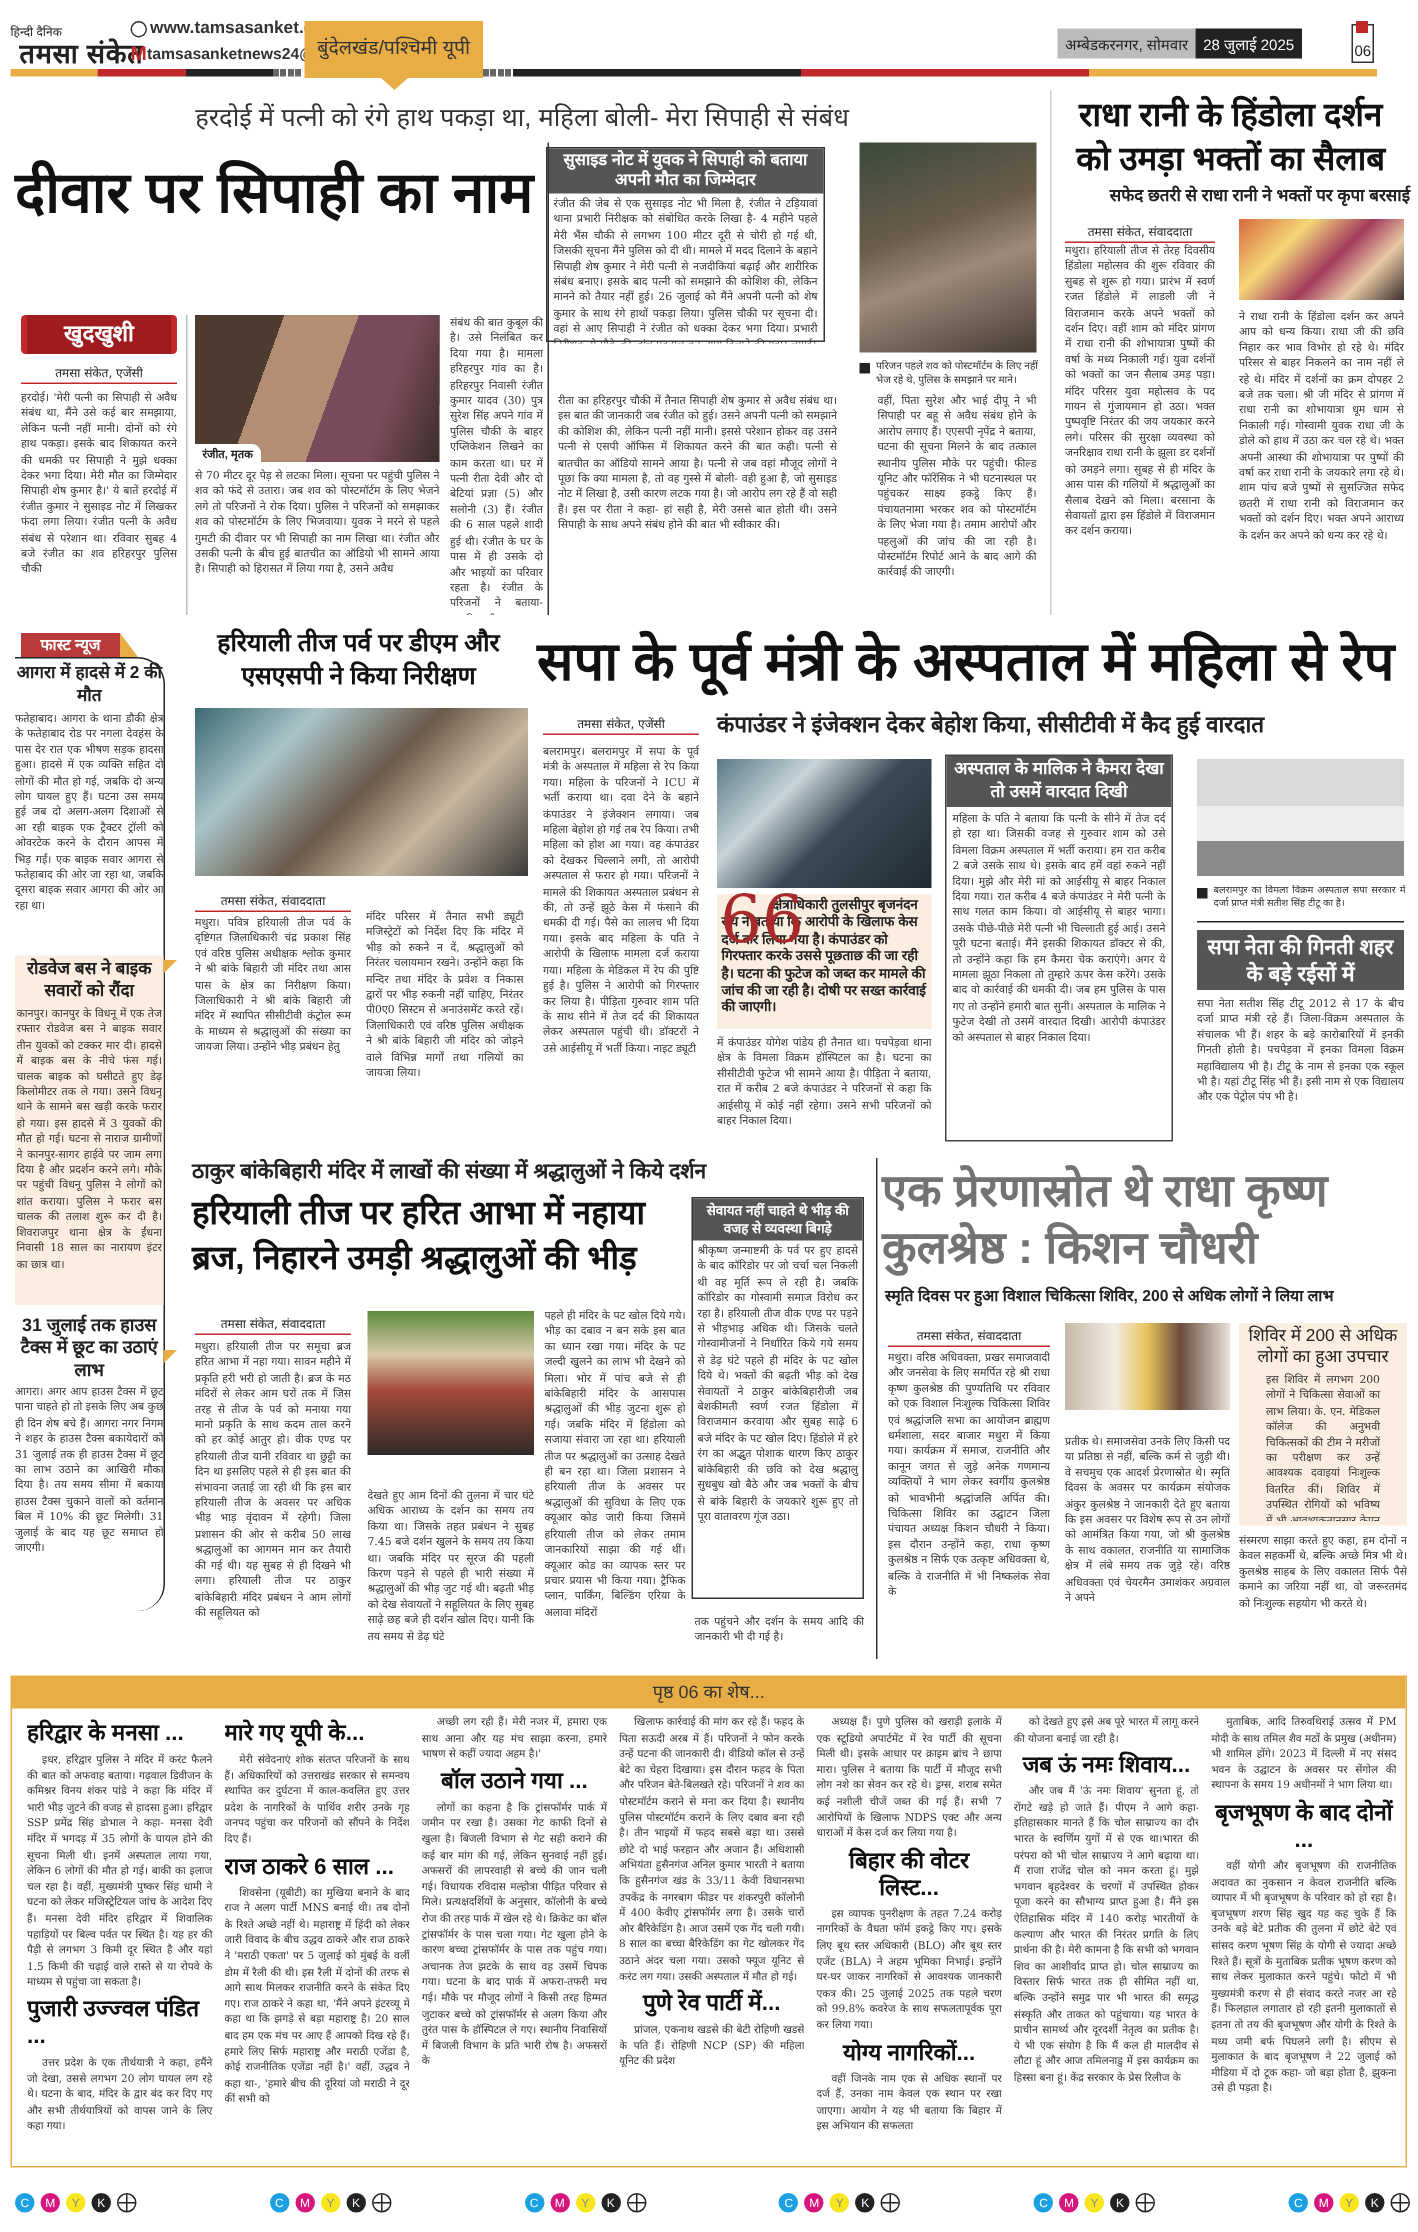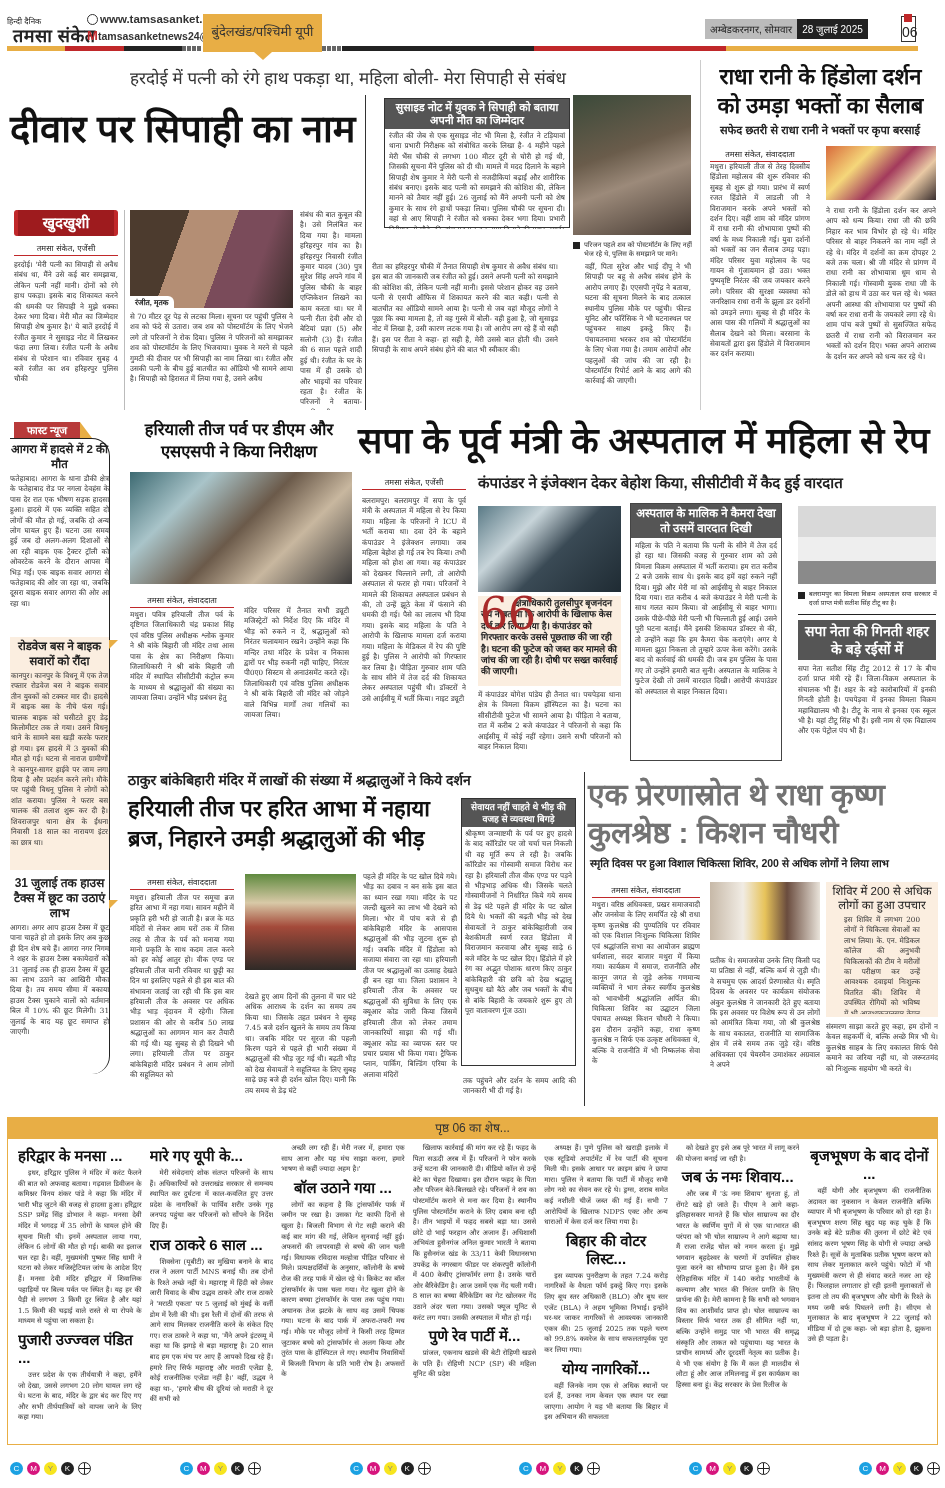--- a/index.html
+++ b/index.html
@@ -32,21 +32,21 @@
     <div class="hd-sans" style="text-align:center;font-size:13px;line-height:36px;color:#333;">बुंदेलखंड/पश्चिमी यूपी</div>
   </div>
   <div class="abs" style="left:254px;top:52px;width:0;height:0;border-left:9px solid transparent;border-right:9px solid transparent;border-top:8px solid #e8ae45;"></div>
 
   <div class="abs" style="left:705px;top:19px;display:flex;">
     <div class="hd-sans" style="background:#bbb;color:#222;font-size:10px;padding:3px 5px;">अम्बेडकरनगर, सोमवार</div>
     <div class="hd-sans" style="background:#222;color:#fff;font-size:10px;padding:3px 5px;">28 जुलाई 2025</div>
   </div>
   <div class="abs" style="left:901px;top:16px;width:15px;height:26px;border:1.5px solid #333;">
     <span class="abs" style="left:2px;top:-3px;width:8px;height:8px;background:#c0282a;"></span>
-    <div class="hd-sans" style="position:absolute;bottom:1px;left:0;width:100%;text-align:center;font-size:14px;">06</div>
+    <div class="hd-sans" style="position:absolute;bottom:1px;left:0;width:100%;text-align:center;font-size:10px;">06</div>
   </div>
 
   <div class="abs strip" style="left:7px;top:46px;width:195px;">
     <div style="flex:1;background:#e8ae45"></div>
       <div style="flex:1;background:#c0282a"></div>
       <div style="flex:1;background:#222"></div>
       <div style="width:20px;background:repeating-linear-gradient(90deg,#666 0 4px,#fff 4px 5px)"></div>
   </div>
   <div class="abs strip" style="left:328px;top:46px;width:180px;"></div>
   <div class="abs strip" style="left:322px;top:46px;width:596px;">
@@ -68,32 +68,32 @@
 <div class="abs byline" style="left:14px;top:242px;width:104px;">तमसा संकेत, एजेंसी</div>
 <div class="abs txt" style="left:14px;top:260px;width:104px;height:150px;">हरदोई। 'मेरी पत्नी का सिपाही से अवैध संबंध था, मैंने उसे कई बार समझाया, लेकिन पत्नी नहीं मानी। दोनों को रंगे हाथ पकड़ा। इसके बाद शिकायत करने की धमकी पर सिपाही ने मुझे धक्का देकर भगा दिया। मेरी मौत का जिम्मेदार सिपाही शेष कुमार है।' ये बातें हरदोई में रंजीत कुमार ने सुसाइड नोट में लिखकर फंदा लगा लिया। रंजीत पत्नी के अवैध संबंध से परेशान था। रविवार सुबह 4 बजे रंजीत का शव हरिहरपुर पुलिस चौकी</div>
 
 <div class="abs photo" style="left:130px;top:210px;width:163px;height:60px;"></div>
 <div class="abs photo" style="left:130px;top:210px;width:163px;height:98px;background:linear-gradient(110deg,#4c3b2e 0 30%,#b48e74 30% 55%,#7a4b5a 55% 75%,#3b2d2a);">
   <div class="abs hd-sans" style="left:0;bottom:0;background:#fff;font-size:7.5px;font-weight:bold;padding:1px 5px;border-top-right-radius:6px;">रंजीत, मृतक</div>
 </div>
 <div class="abs txt" style="left:130px;top:312px;width:163px;height:98px;">से 70 मीटर दूर पेड़ से लटका मिला। सूचना पर पहुंची पुलिस ने शव को फंदे से उतारा। जब शव को पोस्टमॉर्टम के लिए भेजने लगे तो परिजनों ने रोक दिया। पुलिस ने परिजनों को समझाकर शव को पोस्टमॉर्टम के लिए भिजवाया। युवक ने मरने से पहले गुमटी की दीवार पर भी सिपाही का नाम लिखा था। रंजीत और उसकी पत्नी के बीच हुई बातचीत का ऑडियो भी सामने आया है। सिपाही को हिरासत में लिया गया है, उसने अवैध</div>
 <div class="abs txt" style="left:300px;top:210px;width:62px;height:200px;">संबंध की बात कुबूल की है। उसे निलंबित कर दिया गया है। मामला हरिहरपुर गांव का है। हरिहरपुर निवासी रंजीत कुमार यादव (30) पुत्र सुरेश सिंह अपने गांव में पुलिस चौकी के बाहर एप्लिकेशन लिखने का काम करता था। घर में पत्नी रीता देवी और दो बेटियां प्रज्ञा (5) और सलोनी (3) हैं। रंजीत की 6 साल पहले शादी हुई थी। रंजीत के घर के पास में ही उसके दो और भाइयों का परिवार रहता है। रंजीत के परिजनों ने बताया- उसकी पत्नी</div>
 
-<div class="abs" style="left:384px;top:98px;width:186px;height:130px;border:1px solid #333;">
+<div class="abs" style="left:364px;top:98px;width:186px;height:130px;border:1px solid #333;">
   <div class="boxhead" style="font-size:11px;line-height:13px;padding:2px 4px;">सुसाइड नोट में युवक ने सिपाही को बताया अपनी मौत का जिम्मेदार</div>
   <div class="txt" style="padding:2px 4px;height:100px;">रंजीत की जेब से एक सुसाइड नोट भी मिला है, रंजीत ने टड़ियावां थाना प्रभारी निरीक्षक को संबोधित करके लिखा है- 4 महीने पहले मेरी भैंस चौकी से लगभग 100 मीटर दूरी से चोरी हो गई थी, जिसकी सूचना मैंने पुलिस को दी थी। मामले में मदद दिलाने के बहाने सिपाही शेष कुमार ने मेरी पत्नी से नजदीकियां बढ़ाईं और शारीरिक संबंध बनाए। इसके बाद पत्नी को समझाने की कोशिश की, लेकिन मानने को तैयार नहीं हुई। 26 जुलाई को मैंने अपनी पत्नी को शेष कुमार के साथ रंगे हाथों पकड़ा लिया। पुलिस चौकी पर सूचना दी। वहां से आए सिपाही ने रंजीत को धक्का देकर भगा दिया। प्रभारी निरीक्षक से मौके की जांच पड़ताल कर न्याय दिलाने की गुहार लगाई।</div>
 </div>
 <div class="abs photo" style="left:573px;top:95px;width:118px;height:140px;background:linear-gradient(160deg,#3b4a3a,#6a5c4b 40%,#9c8a7a 60%,#483c34);"></div>
 <div class="abs" style="left:573px;top:242px;width:7px;height:7px;background:#222;"></div>
 <div class="abs txt" style="left:584px;top:240px;width:108px;height:22px;font-family:'Liberation Sans',sans-serif;font-size:6.8px;line-height:9px;">परिजन पहले शव को पोस्टमॉर्टम के लिए नहीं भेज रहे थे, पुलिस के समझाने पर माने।</div>
 <div class="abs txt" style="left:372px;top:262px;width:186px;height:146px;">रीता का हरिहरपुर चौकी में तैनात सिपाही शेष कुमार से अवैध संबंध था। इस बात की जानकारी जब रंजीत को हुई। उसने अपनी पत्नी को समझाने की कोशिश की, लेकिन पत्नी नहीं मानी। इससे परेशान होकर वह उसने पत्नी से एसपी ऑफिस में शिकायत करने की बात कही। पत्नी से बातचीत का ऑडियो सामने आया है। पत्नी से जब वहां मौजूद लोगों ने पूछा कि क्या मामला है, तो वह गुस्से में बोली- वही हुआ है, जो सुसाइड नोट में लिखा है, उसी कारण लटक गया है। जो आरोप लग रहे हैं वो सही हैं। इस पर रीता ने कहा- हां सही है, मेरी उससे बात होती थी। उसने सिपाही के साथ अपने संबंध होने की बात भी स्वीकार की।</div>
 <div class="abs txt" style="left:585px;top:262px;width:106px;height:146px;">वहीं, पिता सुरेश और भाई दीपू ने भी सिपाही पर बहू से अवैध संबंध होने के आरोप लगाए हैं। एएसपी नृपेंद्र ने बताया, घटना की सूचना मिलने के बाद तत्काल स्थानीय पुलिस मौके पर पहुंची। फील्ड यूनिट और फॉरेंसिक ने भी घटनास्थल पर पहुंचकर साक्ष्य इकट्ठे किए हैं। पंचायतनामा भरकर शव को पोस्टमॉर्टम के लिए भेजा गया है। तमाम आरोपों और पहलुओं की जांच की जा रही है। पोस्टमॉर्टम रिपोर्ट आने के बाद आगे की कार्रवाई की जाएगी।</div>
 
 <div class="abs hd-sans" style="left:708px;top:62px;width:225px;font-size:22px;font-weight:bold;line-height:29px;text-align:center;color:#111;">राधा रानी के हिंडोला दर्शन को उमड़ा भक्तों का सैलाब</div>
-<div class="abs hd-sans" style="left:700px;top:122px;width:240px;font-size:11.3px;font-weight:bold;text-align:center;color:#222;">सफेद छतरी से राधा रानी ने भक्तों पर कृपा बरसाई</div>
+<div class="abs hd-sans" style="left:700px;top:122px;width:240px;font-size:11.3px;font-weight:bold;text-align:right;color:#222;">सफेद छतरी से राधा रानी ने भक्तों पर कृपा बरसाई</div>
 <div class="abs byline" style="left:710px;top:148px;width:100px;">तमसा संकेत, संवाददाता</div>
 <div class="abs txt" style="left:710px;top:162px;width:100px;height:245px;">मथुरा। हरियाली तीज से तेरह दिवसीय हिंडोला महोत्सव की शुरू रविवार की सुबह से शुरू हो गया। प्रारंभ में स्वर्ण रजत हिंडोले में लाडली जी ने विराजमान करके अपने भक्तों को दर्शन दिए। वहीं शाम को मंदिर प्रांगण में राधा रानी की शोभायात्रा पुष्पों की वर्षा के मध्य निकाली गई। युवा दर्शनों को भक्तों का जन सैलाब उमड़ पड़ा। मंदिर परिसर युवा महोत्सव के पद गायन से गुंजायमान हो उठा। भक्त पुष्पवृष्टि निरंतर की जय जयकार करने लगे। परिसर की सुरक्षा व्यवस्था को जनरिक्षाव राधा रानी के झूला डर दर्शनों को उमड़ने लगा। सुबह से ही मंदिर के आस पास की गलियों में श्रद्धालुओं का सैलाब देखने को मिला। बरसाना के सेवायतों द्वारा इस हिंडोले में विराजमान कर दर्शन कराया।</div>
 <div class="abs photo" style="left:826px;top:146px;width:110px;height:54px;background:linear-gradient(135deg,#d86a3c,#f5d77a 30%,#a33a5c 55%,#e9c9a4 75%,#3a2f2f);"></div>
 <div class="abs txt" style="left:826px;top:206px;width:110px;height:200px;">ने राधा रानी के हिंडोला दर्शन कर अपने आप को धन्य किया। राधा जी की छवि निहार कर भाव विभोर हो रहे थे। मंदिर परिसर से बाहर निकलने का नाम नहीं ले रहे थे। मंदिर में दर्शनों का क्रम दोपहर 2 बजे तक चला। श्री जी मंदिर से प्रांगण में राधा रानी का शोभायात्रा धूम धाम से निकाली गई। गोस्वामी युवक राधा जी के डोले को हाथ में उठा कर चल रहे थे। भक्त अपनी आस्था की शोभायात्रा पर पुष्पों की वर्षा कर राधा रानी के जयकारे लगा रहे थे। शाम पांच बजे पुष्पों से सुसज्जित सफेद छतरी में राधा रानी को विराजमान कर भक्तों को दर्शन दिए। भक्त अपने आराध्य के दर्शन कर अपने को धन्य कर रहे थे।</div>
 
 <div class="abs rule" style="left:124px;top:210px;width:1px;height:200px;background:#bbb;"></div>
 <div class="abs rule" style="left:365px;top:95px;width:1px;height:315px;background:#333;"></div>
 <div class="abs rule" style="left:700px;top:60px;width:1px;height:350px;background:#ccc;"></div>
 
 <div class="abs" style="left:14px;top:422px;width:66px;height:16px;background:#b83a3a;">
@@ -202,20 +202,21 @@
         <div class="ctxt" style="text-indent: 10px;">इस व्यापक पुनरीक्षण के तहत 7.24 करोड़ नागरिकों के वैधता फॉर्म इकट्ठे किए गए। इसके लिए बूथ स्तर अधिकारी (BLO) और बूथ स्तर एजेंट (BLA) ने अहम भूमिका निभाई। इन्होंने घर-घर जाकर नागरिकों से आवश्यक जानकारी एकत्र की। 25 जुलाई 2025 तक पहले चरण को 99.8% कवरेज के साथ सफलतापूर्वक पूरा कर लिया गया।</div>
         <div class="cont-h" style="margin: 4px 0px 3px; text-align: center;">योग्य नागरिकों...</div>
         <div class="ctxt" style="text-indent: 10px;">वहीं जिनके नाम एक से अधिक स्थानों पर दर्ज हैं, उनका नाम केवल एक स्थान पर रखा जाएगा। आयोग ने यह भी बताया कि बिहार में इस अभियान की सफलता</div>
       </div>
     <div class="ccol" style="flex:1;overflow:hidden;">
         <div class="ctxt" style="text-indent: 10px;">को देखते हुए इसे अब पूरे भारत में लागू करने की योजना बनाई जा रही है।</div>
         <div class="cont-h" style="margin: 4px 0px 3px; text-align: center;">जब ऊं नमः शिवाय...</div>
         <div class="ctxt" style="text-indent: 10px;">और जब मैं 'ऊं नमः शिवाय' सुनता हूं, तो रोंगटे खड़े हो जाते हैं। पीएम ने आगे कहा- इतिहासकार मानते हैं कि चोल साम्राज्य का दौर भारत के स्वर्णिम युगों में से एक था।भारत की परंपरा को भी चोल साम्राज्य ने आगे बढ़ाया था। मैं राजा राजेंद्र चोल को नमन करता हूं। मुझे भगवान बृहदेश्वर के चरणों में उपस्थित होकर पूजा करने का सौभाग्य प्राप्त हुआ है। मैंने इस ऐतिहासिक मंदिर में 140 करोड़ भारतीयों के कल्याण और भारत की निरंतर प्रगति के लिए प्रार्थना की है। मेरी कामना है कि सभी को भगवान शिव का आशीर्वाद प्राप्त हो। चोल साम्राज्य का विस्तार सिर्फ भारत तक ही सीमित नहीं था, बल्कि उन्होंने समुद्र पार भी भारत की समृद्ध संस्कृति और ताकत को पहुंचाया। यह भारत के प्राचीन सामर्थ्य और दूरदर्शी नेतृत्व का प्रतीक है। ये भी एक संयोग है कि मैं कल ही मालदीव से लौटा हूं और आज तमिलनाडु में इस कार्यक्रम का हिस्सा बना हूं। केंद्र सरकार के प्रेस रिलीज के</div>
       </div>
     <div class="ccol" style="flex:1;overflow:hidden;">
+        <div class="ctxt" style="text-indent: 10px;">मुताबिक, आदि तिरुवथिराई उत्सव में PM मोदी के साथ तमिल शैव मठों के प्रमुख (अधीनम) भी शामिल होंगे। 2023 में दिल्ली में नए संसद भवन के उद्घाटन के अवसर पर सेंगोल की स्थापना के समय 19 अधीनमों ने भाग लिया था।</div>
         <div class="cont-h" style="margin: 4px 0px 3px; text-align: center;">बृजभूषण के बाद दोनों ...</div>
         <div class="ctxt" style="text-indent: 10px;">वहीं योगी और बृजभूषण की राजनीतिक अदावत का नुकसान न केवल राजनीति बल्कि व्यापार में भी बृजभूषण के परिवार को हो रहा है। बृजभूषण शरण सिंह खुद यह कह चुके हैं कि उनके बड़े बेटे प्रतीक की तुलना में छोटे बेटे एवं सांसद करण भूषण सिंह के योगी से ज्यादा अच्छे रिश्ते हैं। सूत्रों के मुताबिक प्रतीक भूषण करण को साथ लेकर मुलाकात करने पहुंचे। फोटो में भी मुख्यमंत्री करण से ही संवाद करते नजर आ रहे हैं। फिलहाल लगातार हो रही इतनी मुलाकातों से इतना तो तय की बृजभूषण और योगी के रिश्ते के मध्य जमी बर्फ पिघलने लगी है। सीएम से मुलाकात के बाद बृजभूषण ने 22 जुलाई को मीडिया में दो टूक कहा- जो बड़ा होता है, झुकना उसे ही पड़ता है।</div>
       </div>
   </div>
 </div>
 
 <div class="abs" id="reg-row" style="left:10px;top:1462px;width:930px;display:flex;justify-content:space-between;">
     <div class="cmyk">
       <span style="background: rgb(27, 161, 226);">C</span>
       <span style="background: rgb(214, 21, 125);">M</span>

